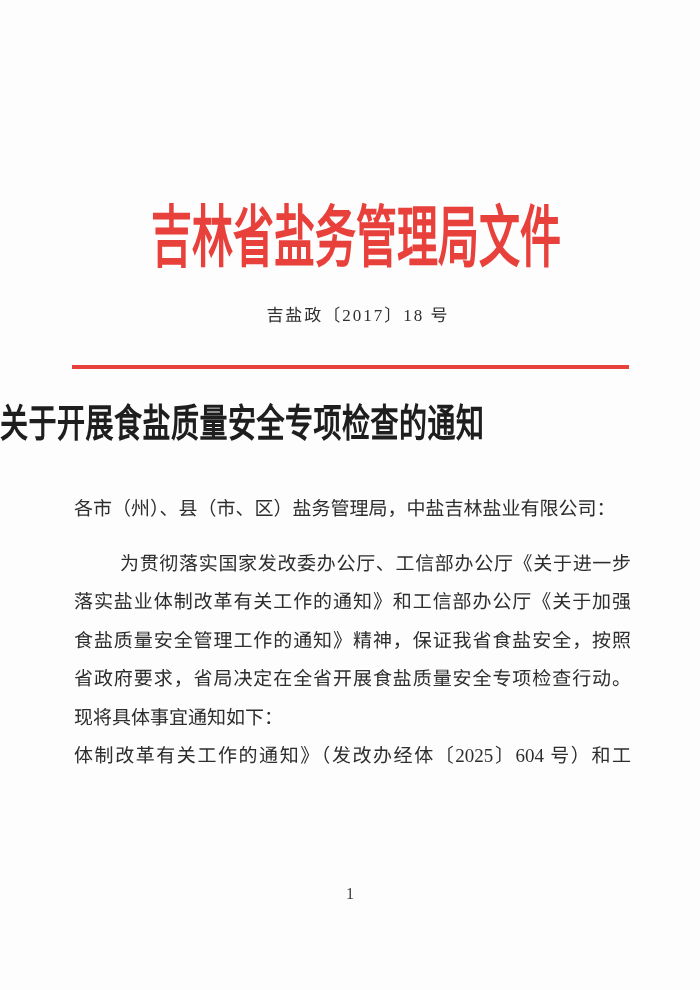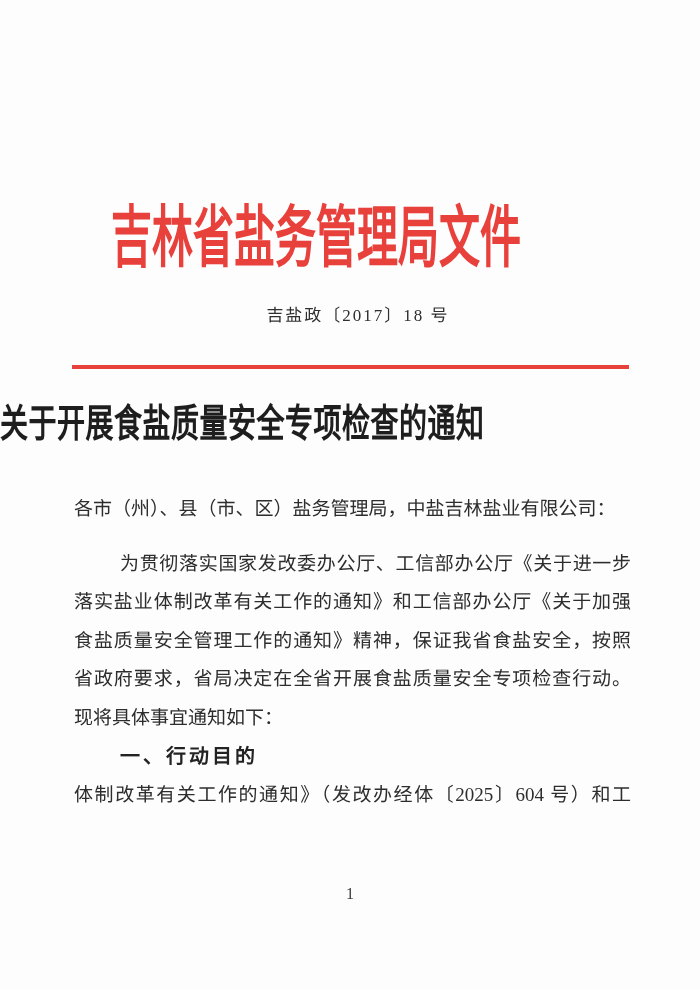--- a/index.html
+++ b/index.html
@@ -20,20 +20,21 @@
   
   .agency-header {
     position: absolute;
     top: 186px;
     left: 0;
     width: 632px;
     height: 90px;
     display: flex;
     align-items: center;
     justify-content: center;
+    padding-left: 40px;
   }
   .agency-header .stretch {
     display: inline-block;
     font-size: 41px;
     font-weight: 700;
     white-space: nowrap;
     letter-spacing: 0px;
     color: var(--accent-red, #e8413c);
     transform: scaleY(1.65);
     transform-origin: center;
@@ -138,19 +139,18 @@
     <span class="stretch">关于开展食盐质量安全专项检查的通知</span>
   </div>
 
   <div class="body-text">
     <div class="line">各市（州）、县（市、区）盐务管理局，中盐吉林盐业有限公司：</div>
     <div class="line indent fill gap-top">为贯彻落实国家发改委办公厅、工信部办公厅《关于进一步</div>
     <div class="line fill">落实盐业体制改革有关工作的通知》和工信部办公厅《关于加强</div>
     <div class="line fill">食盐质量安全管理工作的通知》精神，保证我省食盐安全，按照</div>
     <div class="line fill">省政府要求，省局决定在全省开展食盐质量安全专项检查行动。</div>
     <div class="line">现将具体事宜通知如下：</div>
-    <div class="line indent heading">一、行动目的</div>
     <div class="line fill">体制改革有关工作的通知》（发改办经体〔2025〕604 号）和工</div>
   </div>
 
   <div class="page-number">1</div>
 
 </div>
 
 </body></html>

